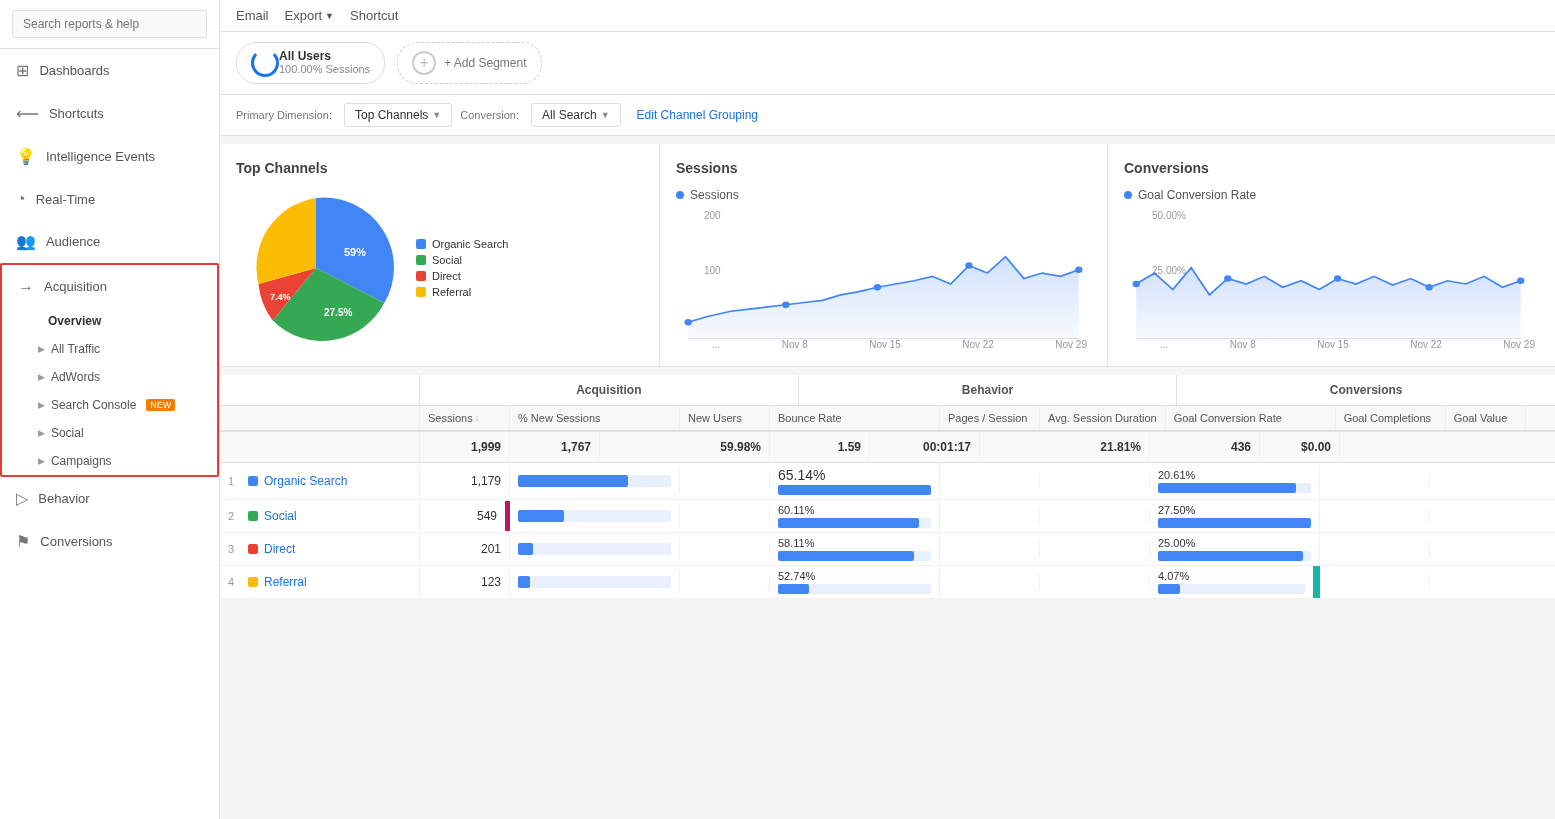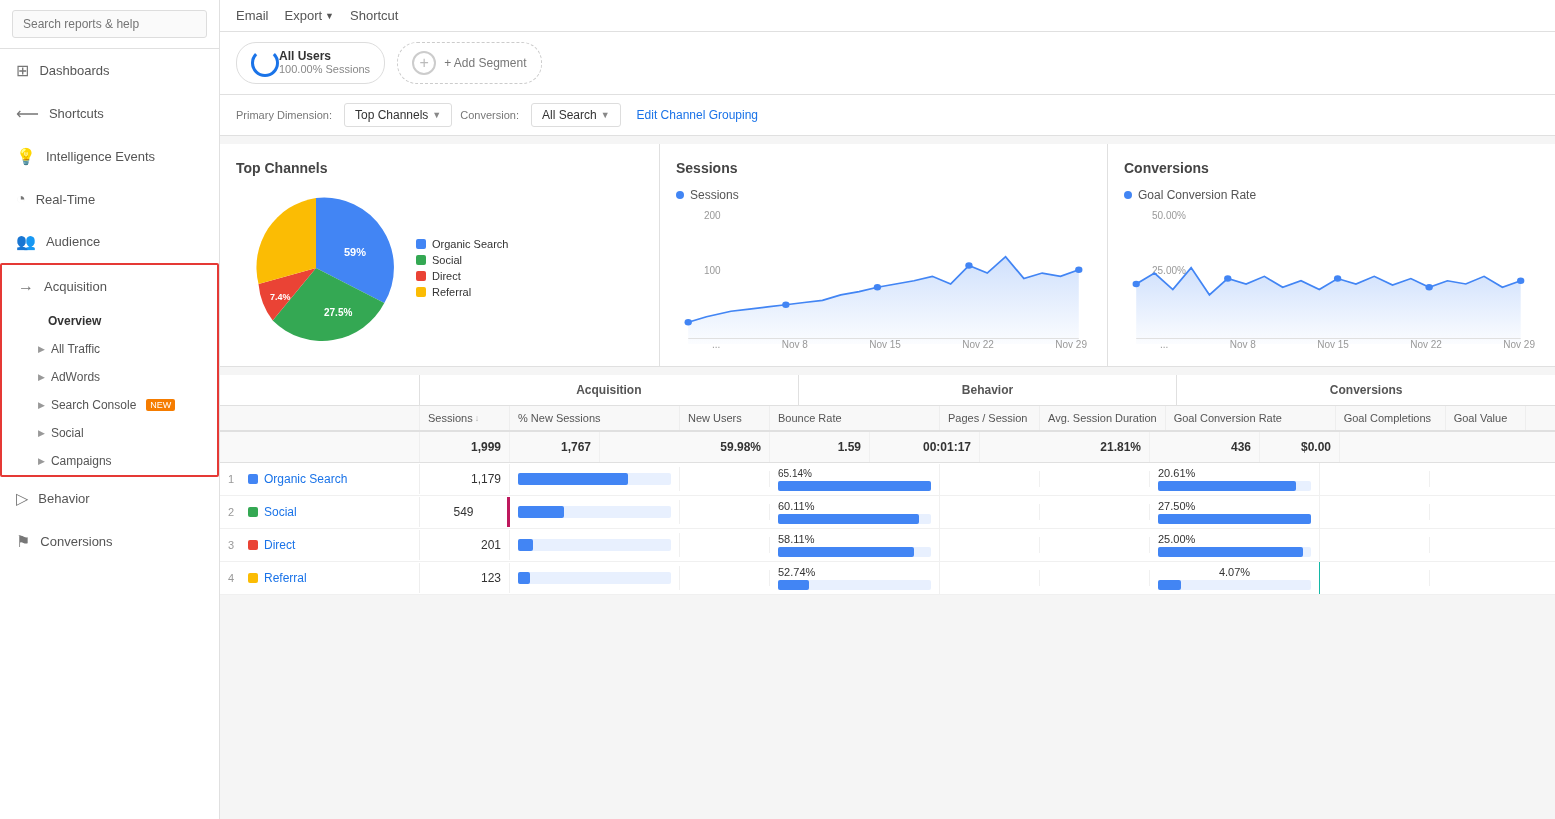--- a/index.html
+++ b/index.html
@@ -508,21 +508,21 @@
       <a style="color:#1a73e8;font-size:12px;text-decoration:none;cursor:pointer;">Organic Search</a>
     </div>
     <div style="min-width:90px;padding:8px;border-right:1px solid #f0f0f0;text-align:right;font-size:12px;">1,179</div>
     <div style="min-width:170px;padding:6px 8px;border-right:1px solid #f0f0f0;">
       <div style="height:12px;background:#e8f0fe;border-radius:2px;">
         <div style="height:100%;width:72%;background:#4285f4;border-radius:2px;"></div>
       </div>
     </div>
     <div style="min-width:90px;padding:8px;border-right:1px solid #f0f0f0;text-align:right;font-size:12px;"></div>
     <div style="min-width:170px;padding:4px 8px;border-right:1px solid #f0f0f0;">
-      <div style="font-size:10px;color:#333;margin-bottom:2px;">65.14%</div>
+      <div style="font-size:14px;color:#333;margin-bottom:2px;">65.14%</div>
       <div style="height:10px;background:#e8f0fe;border-radius:2px;">
         <div style="height:100%;width:100%;background:#4285f4;border-radius:2px;"></div>
       </div>
     </div>
     <div style="min-width:100px;padding:8px;border-right:1px solid #f0f0f0;"></div>
     <div style="min-width:110px;padding:8px;border-right:1px solid #f0f0f0;"></div>
     <div style="min-width:170px;padding:4px 8px;border-right:1px solid #f0f0f0;">
       <div style="font-size:11px;color:#333;margin-bottom:2px;">20.61%</div>
       <div style="height:10px;background:#e8f0fe;border-radius:2px;">
         <div style="height:100%;width:90%;background:#4285f4;border-radius:2px;"></div>
@@ -530,21 +530,21 @@
     </div>
     <div style="min-width:110px;padding:8px;border-right:1px solid #f0f0f0;"></div>
     <div style="min-width:80px;padding:8px;"></div>
   </div>
         <div style="display: flex; align-items: center; border-bottom: 1px solid rgb(240, 240, 240);">
     <div style="min-width:200px;padding:8px;border-right:1px solid #eee;display:flex;align-items:center;gap:6px;">
       <span style="color:#999;font-size:11px;min-width:14px;">2</span>
       <div style="width:10px;height:10px;border-radius:2px;background:#34a853;flex-shrink:0;"></div>
       <a style="color:#1a73e8;font-size:12px;text-decoration:none;cursor:pointer;">Social</a>
     </div>
-    <div style="min-width:90px;padding:8px;border-right:3px solid #be185d;text-align:center;font-size:12px;">549</div>
+    <div style="min-width:90px;padding:8px;border-right:5px solid #be185d;text-align:right;font-size:12px;">549</div>
     <div style="min-width:170px;padding:6px 8px;border-right:1px solid #f0f0f0;">
       <div style="height:12px;background:#e8f0fe;border-radius:2px;">
         <div style="height:100%;width:30%;background:#4285f4;border-radius:2px;"></div>
       </div>
     </div>
     <div style="min-width:90px;padding:8px;border-right:1px solid #f0f0f0;text-align:right;font-size:12px;"></div>
     <div style="min-width:170px;padding:4px 8px;border-right:1px solid #f0f0f0;">
       <div style="font-size:11px;color:#333;margin-bottom:2px;">60.11%</div>
       <div style="height:10px;background:#e8f0fe;border-radius:2px;">
         <div style="height:100%;width:92%;background:#4285f4;border-radius:2px;"></div>
@@ -605,21 +605,21 @@
     </div>
     <div style="min-width:90px;padding:8px;border-right:1px solid #f0f0f0;text-align:right;font-size:12px;"></div>
     <div style="min-width:170px;padding:4px 8px;border-right:1px solid #f0f0f0;">
       <div style="font-size:11px;color:#333;margin-bottom:2px;">52.74%</div>
       <div style="height:10px;background:#e8f0fe;border-radius:2px;">
         <div style="height:100%;width:20%;background:#4285f4;border-radius:2px;"></div>
       </div>
     </div>
     <div style="min-width:100px;padding:8px;border-right:1px solid #f0f0f0;"></div>
     <div style="min-width:110px;padding:8px;border-right:1px solid #f0f0f0;"></div>
-    <div style="min-width:170px;padding:4px 8px;border-right:1px solid #14b8a6;text-align:center;">
+    <div style="min-width:170px;padding:4px 8px;border-right:7px solid #14b8a6;">
       <div style="font-size:11px;color:#333;margin-bottom:2px;">4.07%</div>
       <div style="height:10px;background:#e8f0fe;border-radius:2px;">
         <div style="height:100%;width:15%;background:#4285f4;border-radius:2px;"></div>
       </div>
     </div>
     <div style="min-width:110px;padding:8px;border-right:1px solid #f0f0f0;"></div>
     <div style="min-width:80px;padding:8px;"></div>
   </div>
       </div>
 

